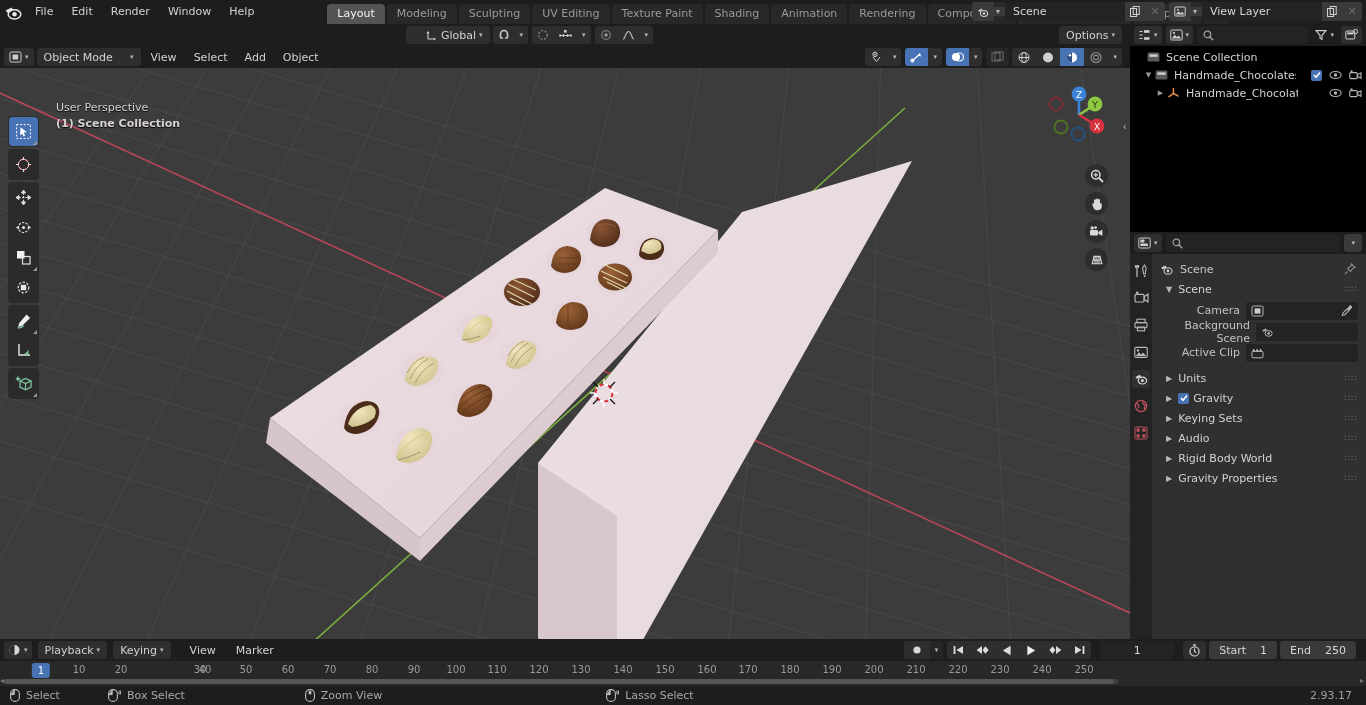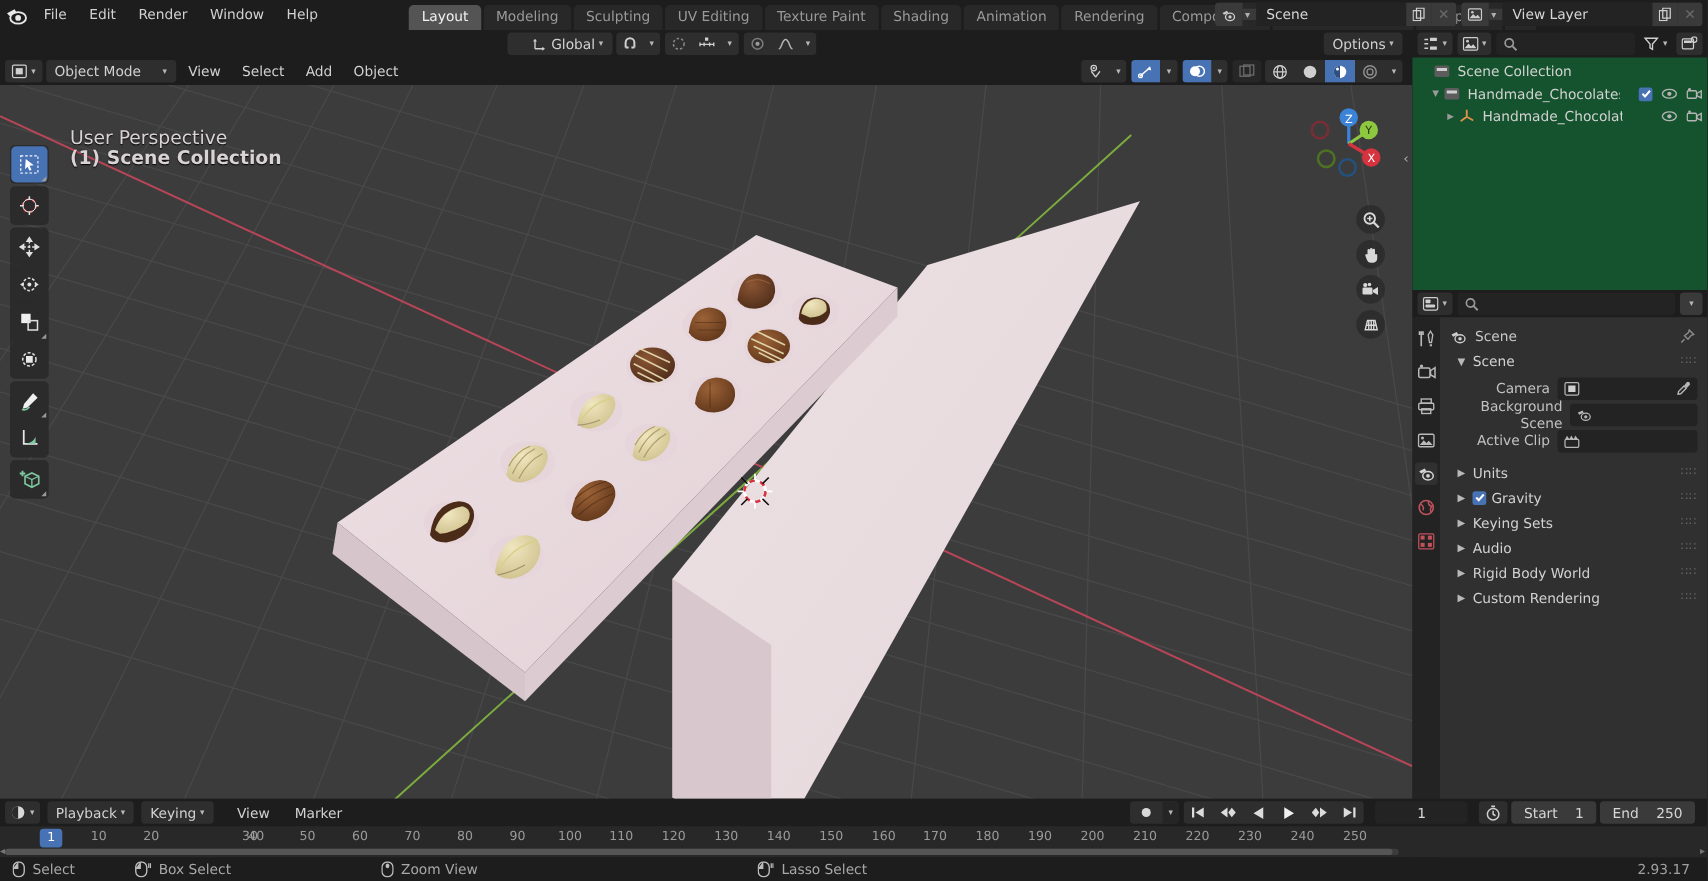--- a/index.html
+++ b/index.html
@@ -35,40 +35,40 @@
   .vp-header2{position:absolute;left:0;top:22px;width:1130px;height:22px;background:#1d1d1d;display:flex;align-items:center;padding-left:4px;}
   .hbtn{height:18px;display:flex;align-items:center;gap:3px;padding:0 7px;background:#2e2e2e;border-radius:3px;margin-right:3px;font-size:11px;color:#d2d2d2;cursor:default;}
   .hbtn.flat{background:transparent;}
   .hgroup{display:flex;align-items:center;background:#2e2e2e;border-radius:3px;margin-right:4px;overflow:hidden;}
   .hgroup .gb{height:18px;padding:0 5px;display:flex;align-items:center;justify-content:center;color:#cfcfcf;font-size:10px;}
   .hgroup .gb.on{background:#4772b3;color:#fff;}
   .chev{font-size:7px;color:#b8b8b8;}
 
   .vp-canvas{position:absolute;left:0;top:44px;width:1130px;height:571px;overflow:hidden;background:#3c3c3c;}
   .grid-bg{position:absolute;inset:0;}
-  .vtext{position:absolute;left:56px;color:#d9d3d6;font-size:15px;text-shadow:0 1px 1px #000;}
+  .vtext{position:absolute;left:56px;color:#d9d3d6;font-size:11px;text-shadow:0 1px 1px #000;}
 
   
   .tools{position:absolute;left:8px;top:48px;display:flex;flex-direction:column;gap:2px;z-index:6;}
   .tgroup{display:flex;flex-direction:column;gap:1px;background:rgba(30,30,30,.55);border-radius:4px;padding:1px;}
   .tool{width:29px;height:29px;border-radius:4px;background:#2b2b2b;display:flex;align-items:center;justify-content:center;position:relative;}
   .tool.sel{background:#4772b3;}
   .tool .corner{position:absolute;right:1px;bottom:1px;width:0;height:0;border-left:4px solid transparent;border-bottom:4px solid #9a9a9a;}
 
   
   .gizmo{position:absolute;right:14px;top:10px;width:74px;height:74px;z-index:6;}
   .navbtns{position:absolute;right:22px;top:96px;display:flex;flex-direction:column;gap:5px;z-index:6;}
   .navb{width:23px;height:23px;border-radius:50%;background:rgba(40,40,40,.72);display:flex;align-items:center;justify-content:center;}
   .sidearrow{position:absolute;right:3px;top:52px;color:#aaa;font-size:11px;z-index:6;}
 
   
   .outliner{position:absolute;left:1130px;top:24px;width:236px;height:208px;background:#1d1d1d;}
   .out-header{height:22px;display:flex;align-items:center;padding:0 4px;gap:4px;background:#1d1d1d;}
   .searchbox{flex:1;height:18px;background:#232323;border-radius:3px;display:flex;align-items:center;padding:0 6px;gap:5px;}
-  .out-body{position:absolute;left:0;top:22px;width:236px;height:186px;background:#14532d;padding-top:2px;}
+  .out-body{position:absolute;left:0;top:22px;width:236px;height:186px;background:#000000;padding-top:2px;}
   .orow{height:18px;display:flex;align-items:center;font-size:11px;color:#d2d2d2;padding-right:4px;position:relative;}
   .tri{width:13px;text-align:center;color:#9a9a9a;font-size:7px;}
   .oicons{position:absolute;right:4px;display:flex;align-items:center;gap:7px;}
   .ckbox{width:11px;height:11px;background:#4772b3;border-radius:2px;display:flex;align-items:center;justify-content:center;}
 
   
   .props{position:absolute;left:1130px;top:232px;width:236px;height:457px;background:#303030;}
   .props-header{height:22px;display:flex;align-items:center;gap:4px;padding:0 4px;background:#1d1d1d;}
   .ptabs{position:absolute;left:0;top:22px;width:22px;height:435px;background:#232323;display:flex;flex-direction:column;align-items:center;padding-top:8px;gap:9px;}
   .ptab{width:18px;height:18px;display:flex;align-items:center;justify-content:center;border-radius:3px;}
@@ -895,21 +895,21 @@
       </div>
 
       <div class="panel-hdr" style="margin-left:8px;">
         <span class="chev" style="font-size:8px;">▶</span>
         <span>Rigid Body World</span>
         <span class="grip">∷∷</span>
       </div>
 
       <div class="panel-hdr" style="margin-left:8px;">
         <span class="chev" style="font-size:8px;">▶</span>
-        <span>Custom Rendering</span>
+        <span>Gravity Properties</span>
         <span class="grip">∷∷</span>
       </div>
     </div>
   </div>
 
   <div class="timeline">
     <div class="tl-header">
       <div class="hbtn" style="padding:0 4px;">
         <svg width="13" height="12" viewBox="0 0 13 12">
             <circle cx="6.5" cy="6" r="5" fill="#d8d8d8"></circle>

